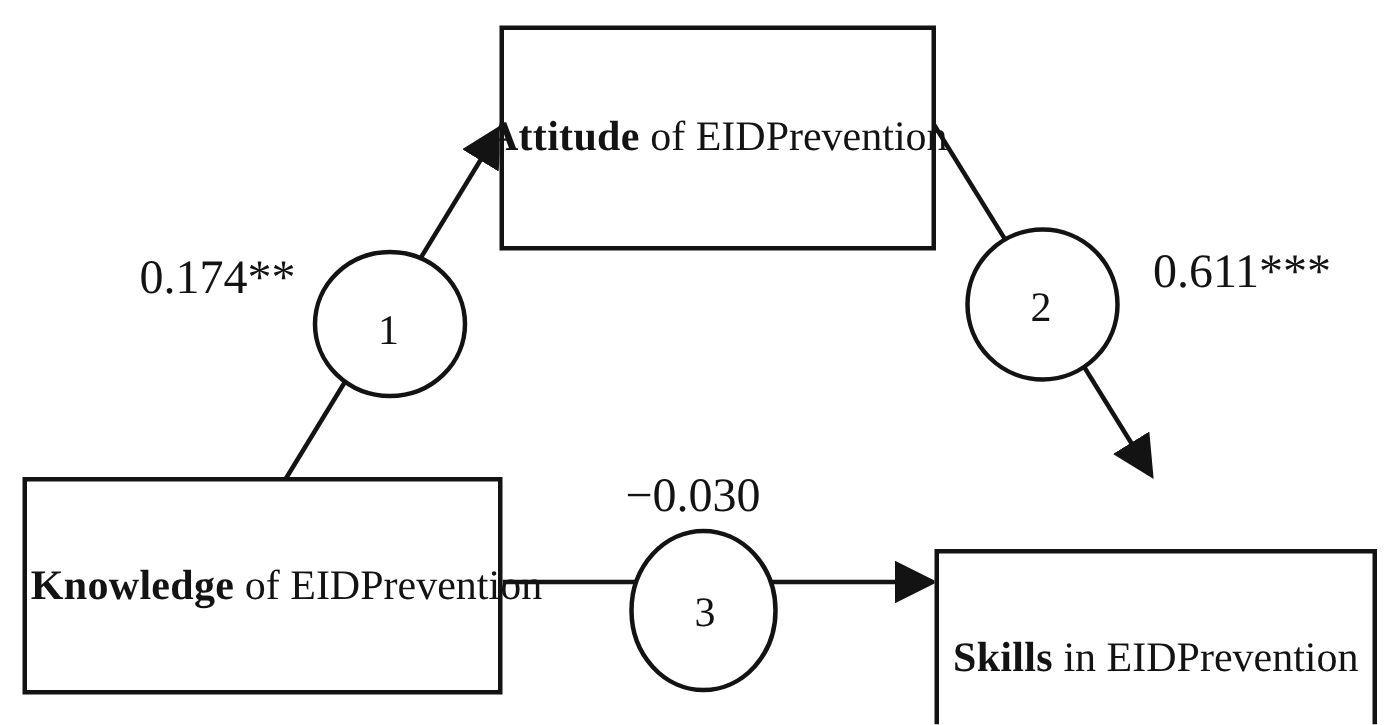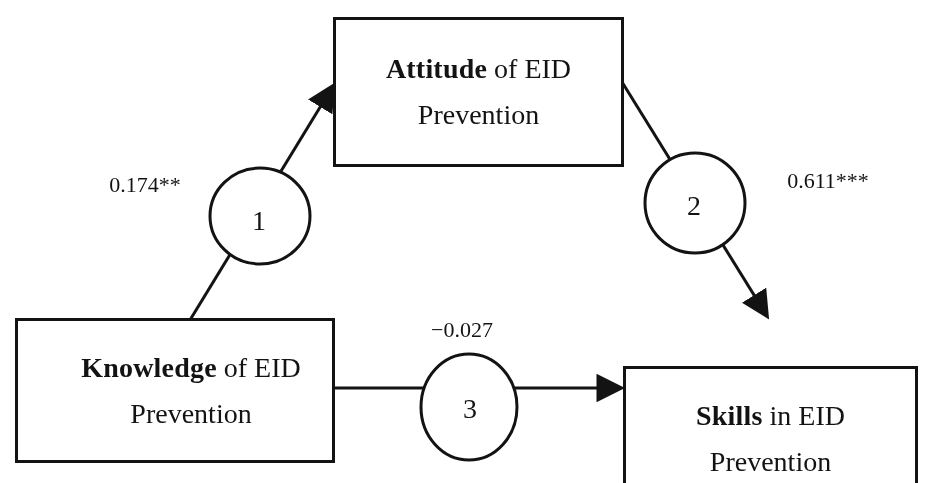--- a/index.html
+++ b/index.html
@@ -12,34 +12,34 @@
     overflow:hidden;
   }
   .lines{position:absolute;left:0;top:0;width:928px;height:483px;}
   .lines line{stroke:var(--ink,#131313);stroke-width:3;}
   .lines ellipse,.lines circle{fill:#ffffff;stroke:var(--ink,#131313);stroke-width:3;}
   .node{
     position:absolute;
     box-sizing:border-box;
     background:#ffffff;
     border:3px solid var(--ink,#131313);
-    display:flex;flex-direction:column;
+    display:flex;flex-direction:row;
     align-items:center;justify-content:center;
     text-align:center;
     font-size:28px;line-height:46px;
     white-space:nowrap;
   }
   .node b{font-weight:bold;letter-spacing:0.2px;}
   .node-attitude{left:333px;top:17px;width:291px;height:150px;}
   .node-knowledge{left:15px;top:318px;width:320px;height:145px;padding-left:32px;}
   .node-skills{left:623px;top:318px;width:295px;height:145px;margin-top:48px;}
   .coef{
     position:absolute;
     transform:translate(-50%,-50%);
-    font-size:22px;white-space:nowrap;
+    font-size:32px;white-space:nowrap;
   }
   .coef-1{left:145px;top:185px;}
   .coef-2{left:828px;top:181px;}
   .coef-3{left:462px;top:330px;}
   .cnum{
     position:absolute;
     transform:translate(-50%,-50%);
     font-size:28px;
   }
   .cnum-1{left:259px;top:221px;}
@@ -77,19 +77,19 @@
     <div>Prevention</div>
   </div>
 
   <div class="node node-skills">
     <div><b>Skills</b><span> in EID</span></div>
     <div>Prevention</div>
   </div>
 
   <div class="coef coef-1">0.174**</div>
   <div class="coef coef-2">0.611***</div>
-  <div class="coef coef-3">−0.027</div>
+  <div class="coef coef-3">−0.030</div>
 
   <div class="cnum cnum-1">1</div>
   <div class="cnum cnum-2">2</div>
   <div class="cnum cnum-3">3</div>
 
 </div>
 
 </body></html>

